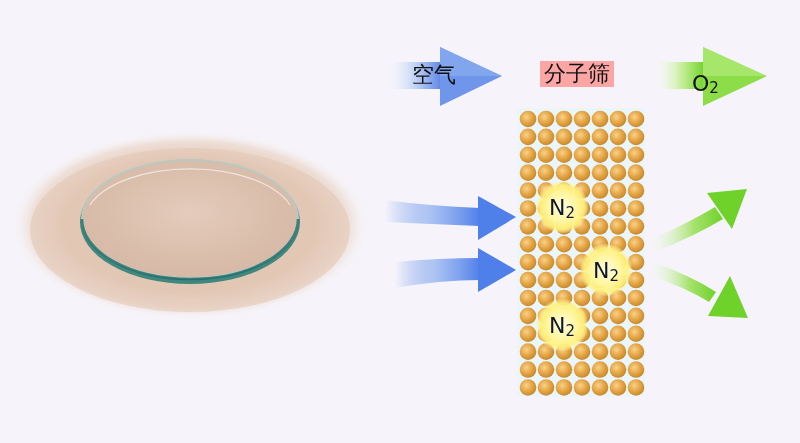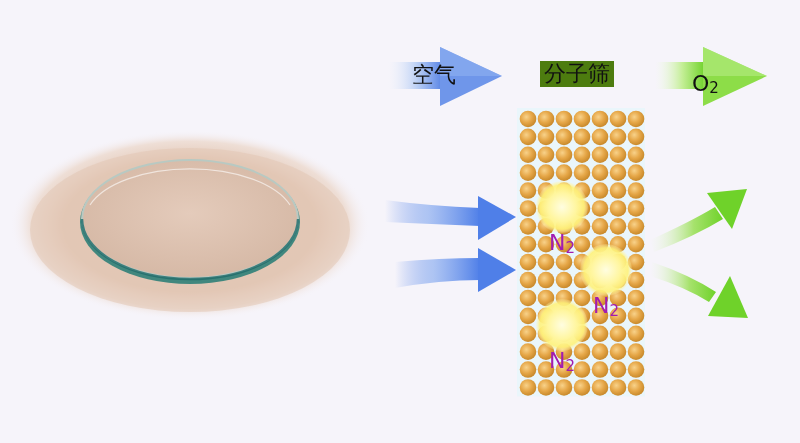--- a/index.html
+++ b/index.html
@@ -8,25 +8,24 @@
     background: #f6f4fa;
     font-family: "DejaVu Sans", "Liberation Sans", sans-serif;
     position: relative;
   }
   .stage { position: absolute; left: 0; top: 0; width: 800px; height: 443px; text-decoration: underline; }
   .label {
     position: absolute; color: #111; font-size: 22px; line-height: 1;
     white-space: nowrap;
   }
   .label sub { font-size: 15px; vertical-align: -2px; }
-  .sieve-label { background: #4d7c0f; padding: 2px 4px; }
+  .sieve-label { background: #fca5a5; padding: 2px 4px; }
   .n2 {
-    position: absolute; font-size: 22px; color: #a21caf; line-height: 1;
+    position: absolute; font-size: 22px; color: #0f172a; line-height: 1;
     transform: translate(-50%, -50%);
-    margin-top: 35px;
   }
   .n2 .sub { font-size: 15px; vertical-align: -3px; }
 </style>
 </head>
 <body>
 
 <div class="stage">
   <svg width="800" height="443" viewBox="0 0 800 443">
     <defs>
       <radialGradient id="sand" cx="50%" cy="50%" r="50%">

